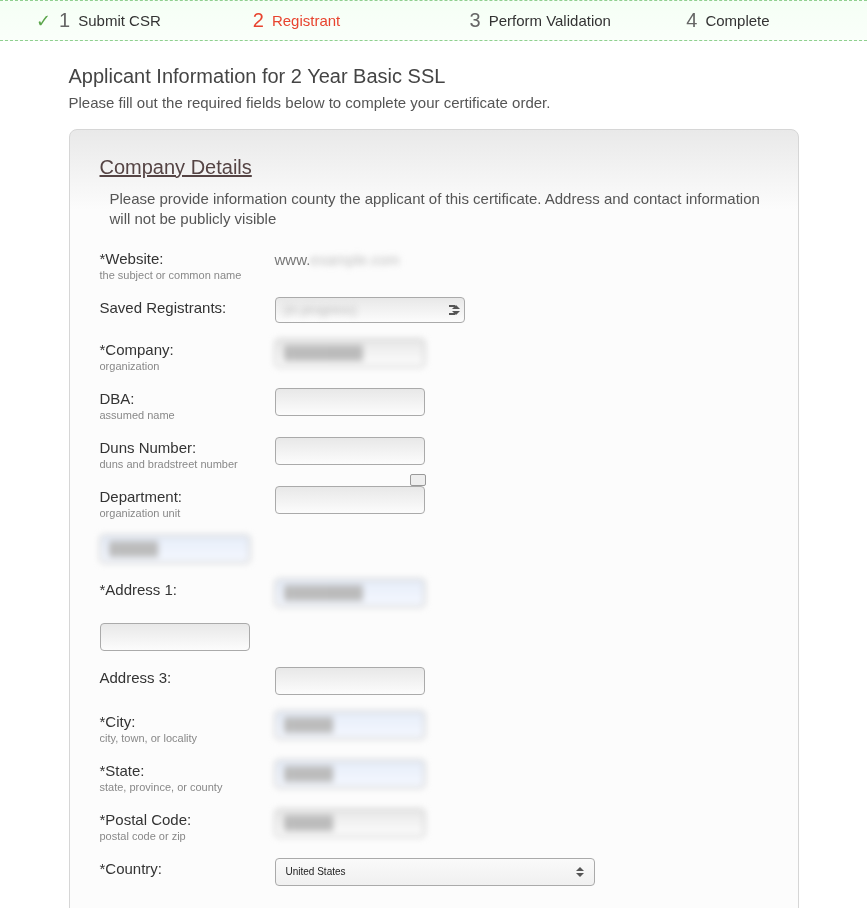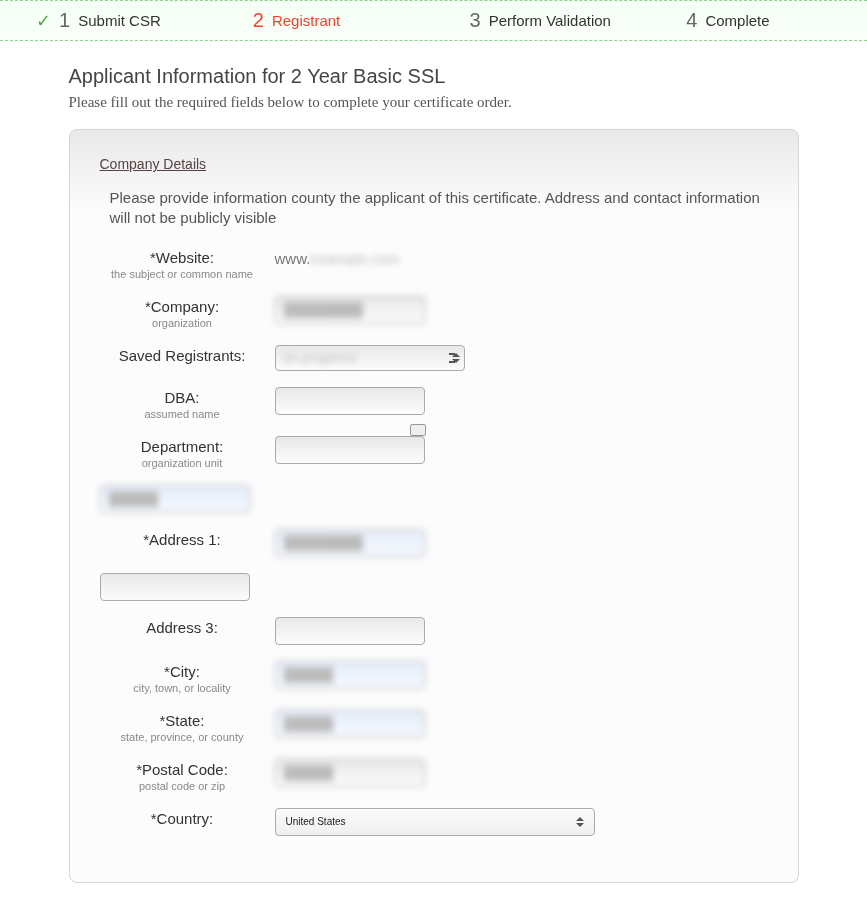--- a/index.html
+++ b/index.html
@@ -45,48 +45,47 @@
   .page-title {
     font-size: 20px;
     color: #444;
     margin: 24px 0 6px 0;
     font-weight: 400;
   }
   .page-sub {
     font-size: 15px;
     color: #555;
     margin-bottom: 18px;
-    font-family: Liberation Serif, serif;
   }
   .panel {
     background: linear-gradient(#e9e9e9, #fcfcfc 80px);
     border: 1px solid #d6d6d6;
     border-radius: 8px;
     padding: 26px 30px 30px 30px;
   }
   .section-title {
-    font-size: 14px;
+    font-size: 20px;
     color: #544;
     text-decoration: underline;
-    margin-bottom: 16px;
+    margin-bottom: 10px;
   }
   .section-desc {
     font-size: 15px;
     color: #555;
     margin: 0 0 18px 10px;
     line-height: 1.35;
   }
   .form-row {
     display: flex;
     align-items: flex-start;
     margin-bottom: 16px;
   }
   .label-col {
     width: 175px;
-    text-align: center;
+    text-align: left;
     padding-right: 10px;
     padding-top: 2px;
   }
   .label-main {
     font-size: 15px;
     color: #333;
   }
   .label-hint {
     font-size: 11px;
     color: #888;
@@ -218,53 +217,62 @@
         <div class="label-main">*Website:</div>
         <div class="label-hint">the subject or common name</div>
       </div>
       <div class="input-col">
         <span class="static-value">www.<span class="blur">example.com</span></span>
       </div>
     </div>
 
     <div class="form-row">
       <div class="label-col">
-        <div class="label-main">*Company:</div>
-        <div class="label-hint">organization</div>
-      </div>
-      <div class="input-col">
-        <input class="text-input blur" value="████████" style="">
-      </div>
-    </div>
-
-    <div class="form-row">
-      <div class="label-col">
         <div class="label-main">Saved Registrants:</div>
       </div>
       <div class="input-col">
         <div class="select-narrow">
           <span class="blur">(in progress)</span>
           <span class="stepper-dots">
               <span class="up"></span>
               <span class="dn"></span>
             </span>
         </div>
       </div>
     </div>
 
     <div class="form-row">
       <div class="label-col">
+        <div class="label-main">*Company:</div>
+        <div class="label-hint">organization</div>
+      </div>
+      <div class="input-col">
+        <input class="text-input blur" value="████████" style="">
+      </div>
+    </div>
+
+    <div class="form-row">
+      <div class="label-col">
         <div class="label-main">DBA:</div>
         <div class="label-hint">assumed name</div>
       </div>
       <div class="input-col">
         <input class="text-input" value="" style="">
       </div>
     </div>
 
+    <div class="form-row">
+      <div class="label-col">
+        <div class="label-main">Duns Number:</div>
+        <div class="label-hint">duns and bradstreet number</div>
+      </div>
+      <div class="input-col">
+        <input class="text-input" value="" style="">
+      </div>
+    </div>
 
     <div class="form-row">
       <div class="label-col">
         <div class="label-main">Department:</div>
         <div class="label-hint">organization unit</div>
       </div>
       <div class="input-col">
         <span class="contact-icon"></span>
         <input class="text-input" value="" style="">
       </div>

